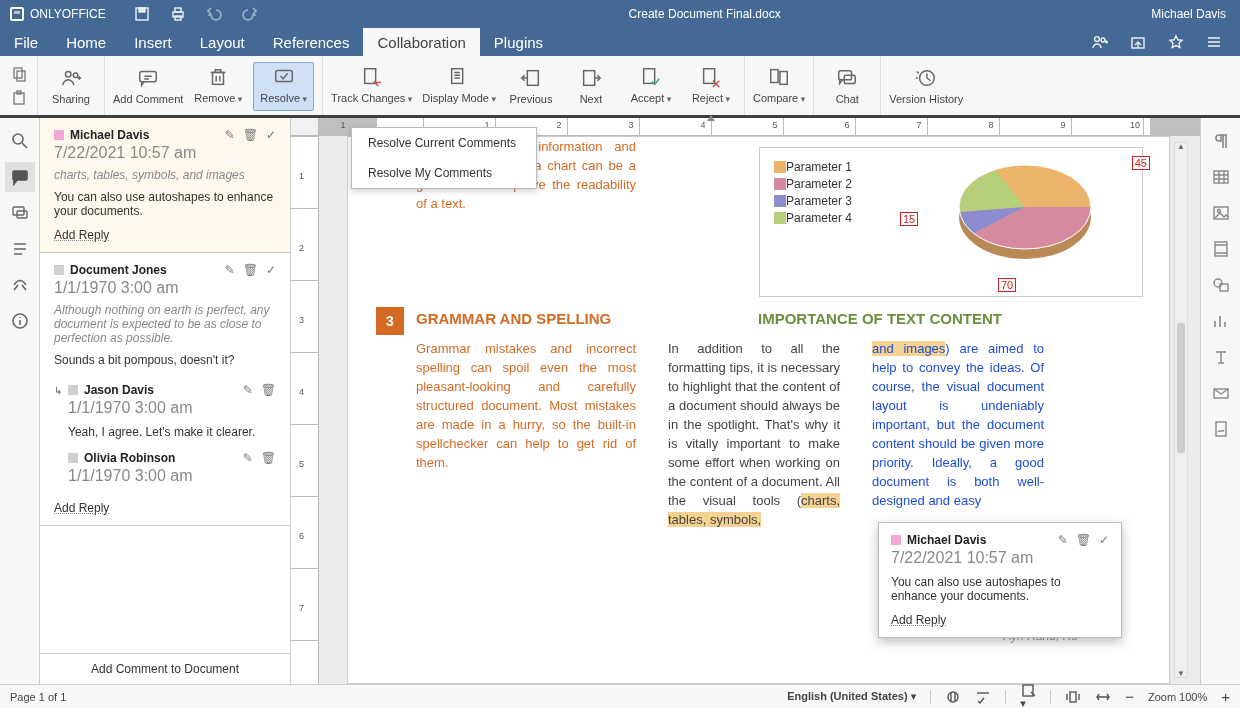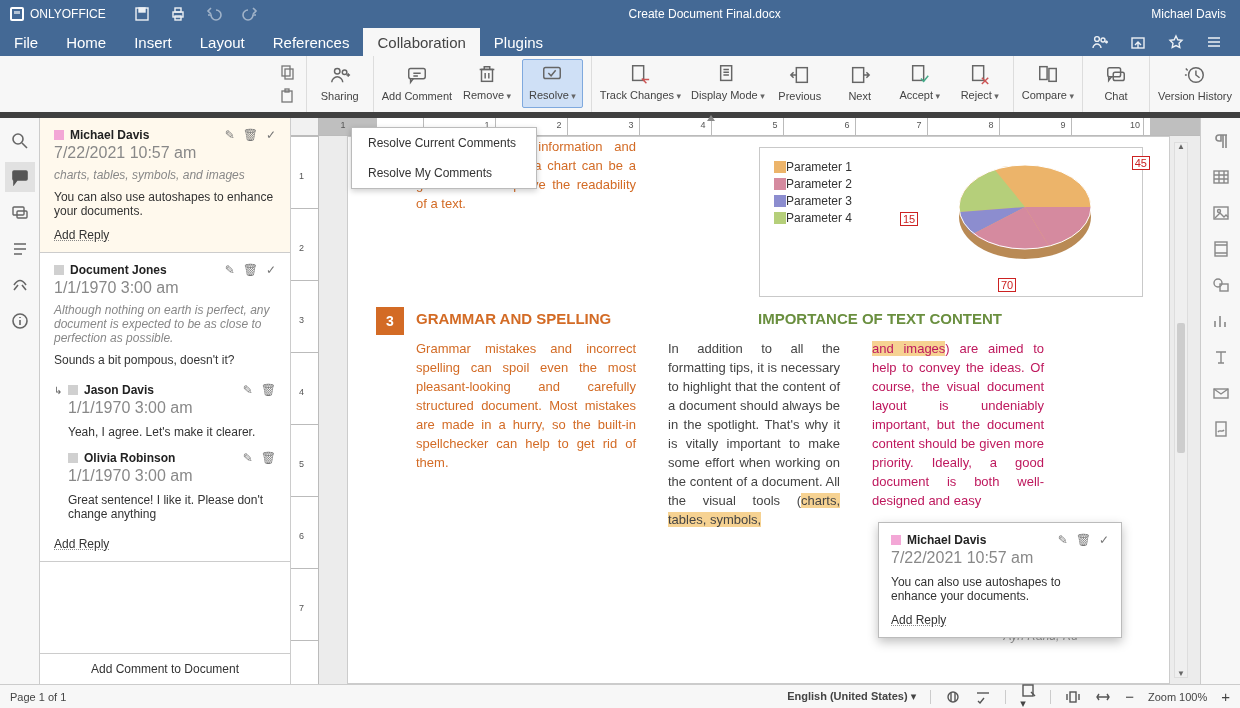--- a/index.html
+++ b/index.html
@@ -18,21 +18,21 @@
 
   
   .tabs { height:28px; background:var(--blue); color:#fff; display:flex; align-items:stretch; font-size:15px; }
   .tabs .tab { padding:0 14px; display:flex; align-items:center; cursor:pointer; }
   .tabs .tab.active { background:#f7f7f7; color:#444; }
   .tabs .spacer { flex:1; }
   .tabs .right-icons { display:flex; align-items:center; gap:22px; padding-right:18px; }
   .tabs .ri { width:16px; height:16px; opacity:.9; }
 
   
-  .ribbon { height:62px; background:#f7f7f7; border-bottom:6px solid #404040; display:flex; align-items:center; font-size:12px; color:#444;justify-content:flex-end; }
+  .ribbon { height:62px; background:#f7f7f7; border-bottom:3px solid #404040; display:flex; align-items:center; font-size:12px; color:#444; }
   .miniCol { width:38px; height:100%; display:flex; flex-direction:column; align-items:center; justify-content:center; gap:8px; border-right:1px solid #ddd; }
   .group { display:flex; align-items:flex-end; height:100%; padding:2px 8px 4px 8px; border-right:1px solid #ddd; gap:10px; }
   .bigbtn { display:flex; flex-direction:column; align-items:center; gap:4px; min-width:50px; cursor:pointer; font-size:11px; line-height:12px; text-align:center; padding-bottom:6px; }
   .bigbtn .bicon { width:22px; height:22px; color:#666; }
   .bigbtn.split > .blabel:after { content:' ▾'; font-size:9px; color:#666; }
   .bigbtn.active { background:#cfe0f6; border:1px solid #7fa9de; border-radius:2px; padding:3px 6px 5px 6px; }
 
   
   .main-row { display:flex; height:calc(708px - 28px - 28px - 62px - 24px); }
   .leftrail { width:40px; background:#f7f7f7; border-right:1px solid #ccc; display:flex; flex-direction:column; align-items:center; gap:18px; padding-top:14px; }
@@ -82,21 +82,21 @@
   .pie svg { width:100%; height:100%; }
   .callout { position:absolute; font-size:11px; color:#c22; border:1px solid #c22; padding:0 2px; background:#fff; }
 
   .orangeBand { position:absolute; left:28px; top:170px; width:28px; height:28px; background:var(--orange); color:#fff; display:flex; align-items:center; justify-content:center; font-weight:bold; font-size:14px; }
   .h-orange { position:absolute; left:68px; top:173px; font-size:15px; font-weight:bold; color:var(--orange); }
   .h-green { position:absolute; left:410px; top:173px; font-size:15px; font-weight:bold; color:var(--green); }
 
   .body-cols { position:absolute; left:68px; top:202px; right:30px; display:flex; gap:32px; font-size:13px; line-height:19px; text-align:justify; }
   .oc { color:var(--orange); width:220px; }
   .bk { color:#444; width:172px; }
-  .bk2 { color:#be185d; width:172px; }
+  .bk2 { color:#1d4ed8; width:172px; }
   .hl { background:#f6d292; }
 
   .top-orange { position:absolute; left:68px; top:0; width:220px; font-size:13px; line-height:19px; color:var(--orange); text-align:justify; }
 
   .quote-block { position:absolute; left:470px; top:464px; font-style:italic; color:#999; font-size:12px; text-align:right; width:260px; }
   .big-quote { font-size:24px; font-style:italic; }
 
   
   .rightrail { width:40px; background:#f7f7f7; border-left:1px solid #ccc; display:flex; flex-direction:column; align-items:center; gap:18px; padding-top:14px; }
   .rightrail .rr { width:18px; height:18px; color:#888; cursor:pointer; }
@@ -409,21 +409,20 @@
           <div class="reply" style="padding-left:14px;">
             <div class="chead">
               <span class="cswatch gray"></span>
               <span class="cname">Olivia Robinson</span>
               <span class="cicons">
                 <span>✎</span>
                 <span>🗑</span>
               </span>
             </div>
             <div class="ctime">1/1/1970 3:00 am</div>
-            <div class="cbody">Great sentence! I like it. Please don't change anything</div>
           </div>
         </div>
         <span class="creply">Add Reply</span>
       </div>
     </div>
     <div class="addcomment">Add Comment to Document</div>
   </div>
 
   <div class="docarea">
     <div class="ruler-corner"></div>

